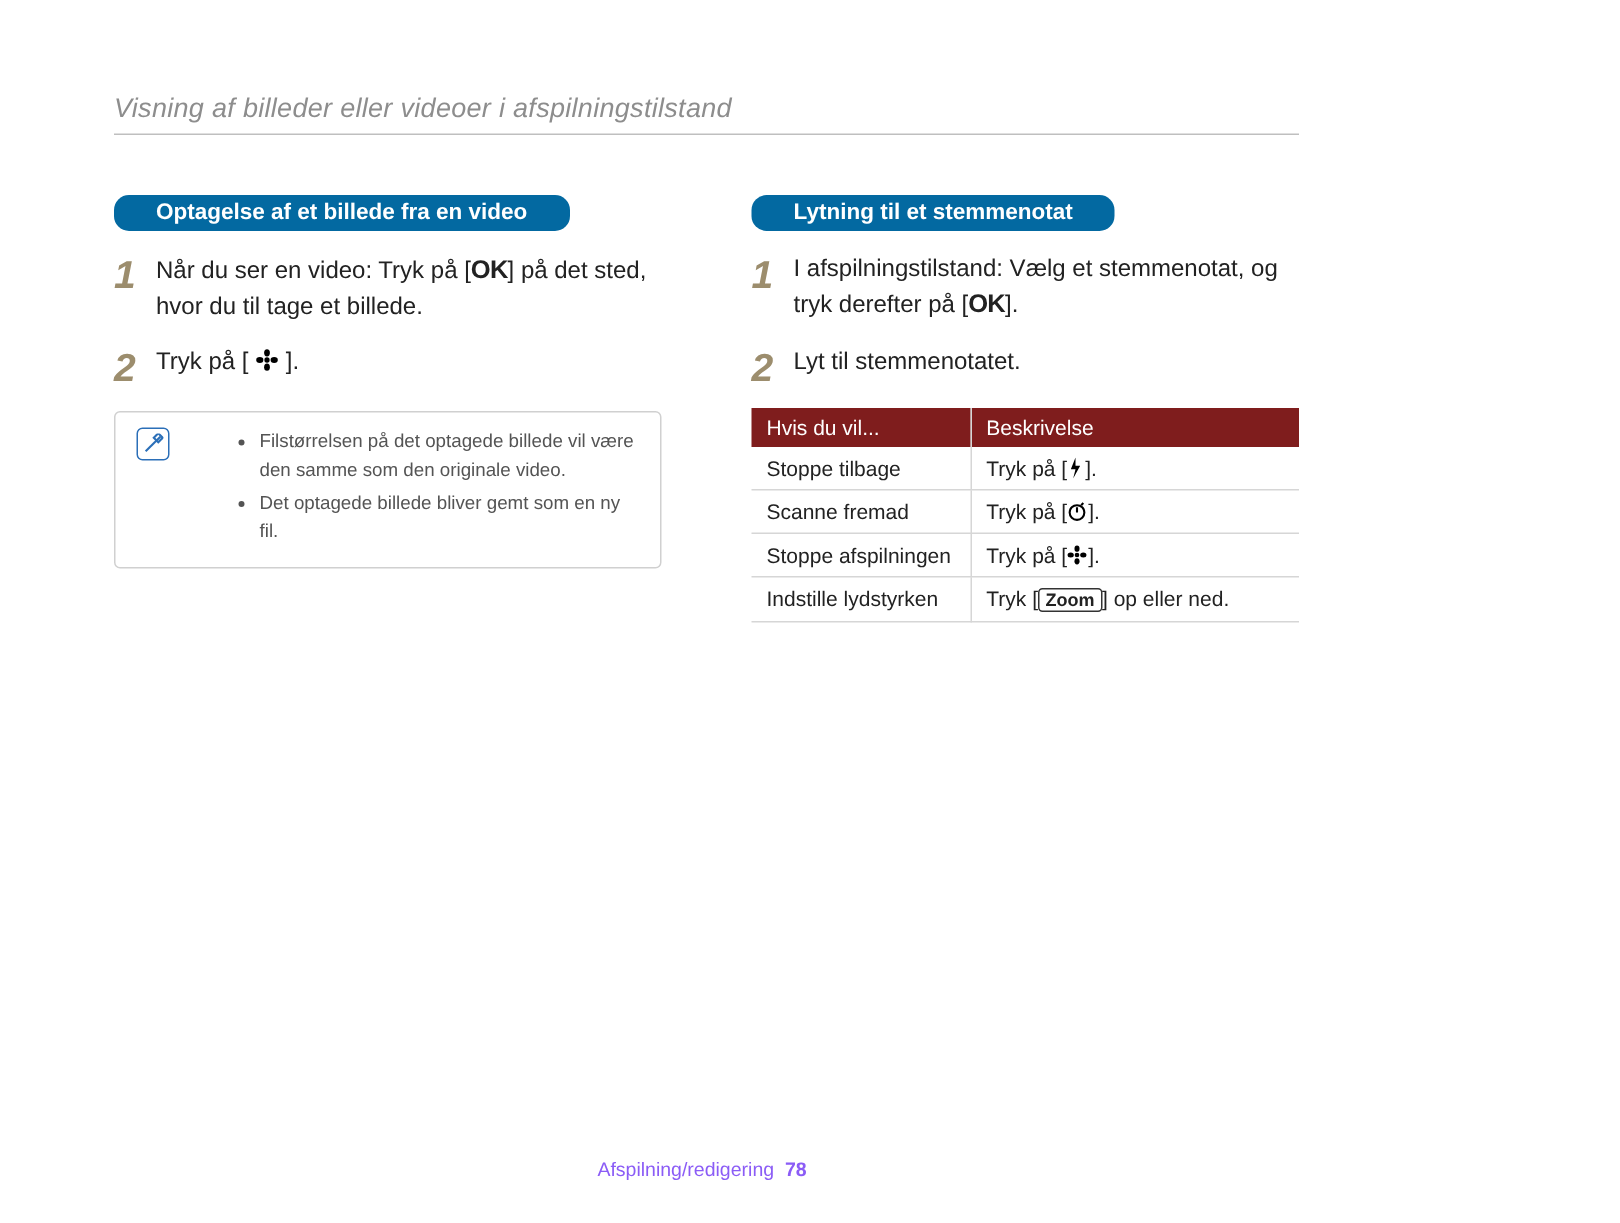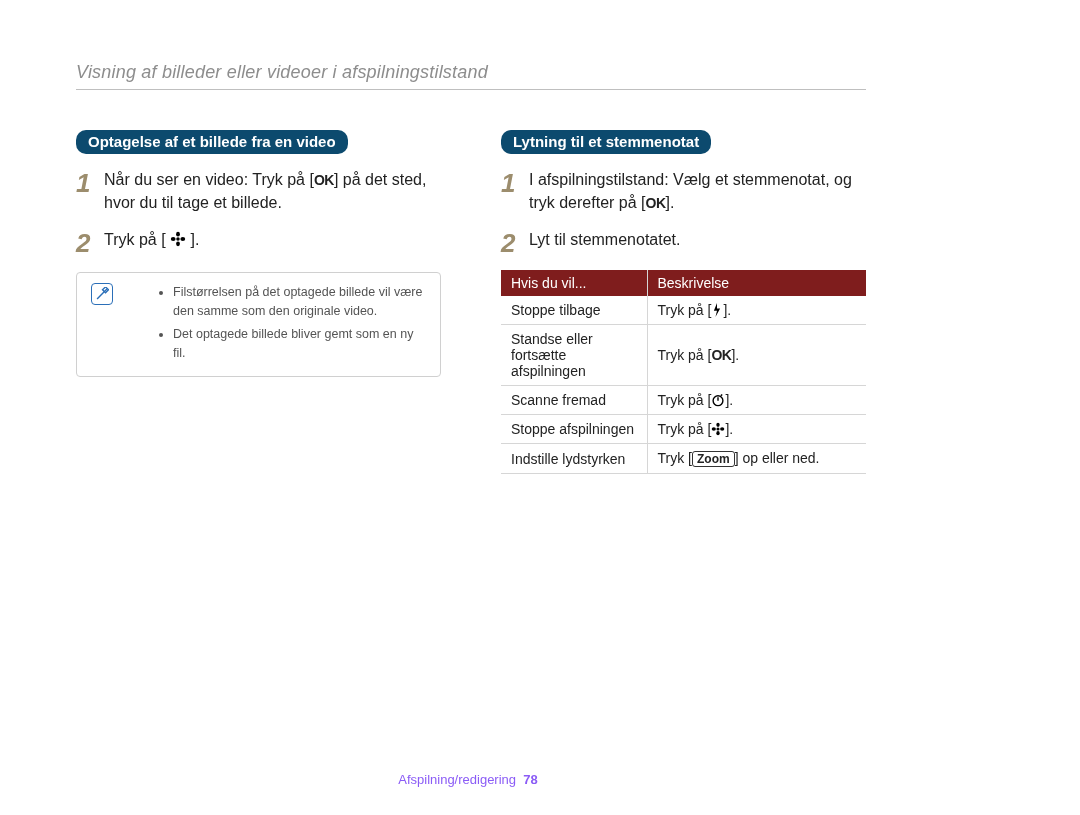--- a/index.html
+++ b/index.html
@@ -2,25 +2,25 @@
 <html><head>
   <meta charset="utf-8">
   <style>
     * { box-sizing: border-box; margin: 0; padding: 0; }
     html, body { width: 1080px; height: 815px; background: #fff; font-family: Arial, Helvetica, sans-serif; color: #222; }
     .page { position: relative; width: 936px; height: 815px; padding: 62px 70px 0 76px; }
     .breadcrumb { font-size: 18px; font-style: italic; color: #8d8d8d; letter-spacing: 0.2px; margin-bottom: 6px; font-weight: 300; }
     .hr { border: none; border-top: 1px solid #bfbfbf; margin-bottom: 40px; }
     .columns { display: flex; gap: 60px; }
     .col { flex: 1 1 50%; }
-    .pill { display: inline-block; background: #0c4a6e; color: #fff; border-radius: 10px; padding: 3px 12px 4px; font-size: 15px; font-weight: 600; margin-bottom: 14px; }
+    .pill { display: inline-block; background: #0369a1; color: #fff; border-radius: 10px; padding: 3px 28px 4px; font-size: 15px; font-weight: 600; margin-bottom: 14px; }
     .step { display: flex; align-items: flex-start; margin-bottom: 14px; }
     .stepnum { font-size: 26px; font-style: italic; font-weight: 600; color: #9c8d6d; width: 28px; line-height: 1; margin-top: 2px; }
     .stepbody { font-size: 16px; line-height: 1.45; color: #222; flex: 1; }
-    .ok-icon { display: inline-block; font-weight: 900; font-size: 14px; letter-spacing: -0.5px; vertical-align: baseline; }
+    .ok-icon { display: inline-block; font-weight: 900; font-size: 17px; letter-spacing: -0.5px; vertical-align: baseline; }
     .notebox { display: flex; border: 1px solid #d0d0d0; border-radius: 4px; padding: 10px 14px; margin-top: 16px; gap: 32px; }
     .noteicon { width: 22px; height: 22px; border: 1.5px solid #2b6fb8; color: #2b6fb8; border-radius: 4px; display: flex; align-items: center; justify-content: center; font-size: 14px; font-weight: 700; margin-right: 14px; flex-shrink: 0; }
     .notelist { font-size: 12.5px; color: #545454; list-style: disc; padding-left: 14px; line-height: 1.5; }
     .notelist li { margin-bottom: 4px; }
     .section-title { font-size: 24px; color: #2b82c9; font-weight: 400; margin-bottom: 28px; }
     table { border-collapse: collapse; width: 100%; font-size: 14px; margin-top: 6px; }
     th { background: #7f1d1d; color: #fff; font-weight: 400; text-align: left; padding: 5px 10px; }
     td { border-bottom: 1px solid #d6d6d6; padding: 6px 10px; vertical-align: middle; }
     td:first-child, th:first-child { border-right: 1px solid #d6d6d6; width: 40%; }
     .footer { position: absolute; bottom: 28px; left: 0; right: 0; text-align: center; font-size: 13px; color: #8b5cf6; }
@@ -101,24 +101,20 @@
           </tr>
         </thead>
         <tbody>
           <tr>
             <td>Stoppe tilbage</td>
             <td><span>Tryk på [</span><svg class="inline" width="12" height="14" viewBox="0 0 12 18">
                   <path d="M6 0 L2 10 L6 10 L4 18 L10 7 L6 7 Z" fill="#000"></path>
                 </svg><span>].</span></td>
           </tr>
           <tr>
-            <td>Standse eller fortsætte afspilningen</td>
-            <td><span>Tryk på [</span><span class="ok-icon">OK</span><span>].</span></td>
-          </tr>
-          <tr>
             <td>Scanne fremad</td>
             <td><span>Tryk på [</span><svg class="inline" width="14" height="14" viewBox="0 0 20 20">
                   <circle cx="10" cy="11" r="7" fill="none" stroke="#000" stroke-width="2"></circle>
                   <path d="M10 11 L10 6" stroke="#000" stroke-width="2"></path>
                   <path d="M14 4 L16 2" stroke="#000" stroke-width="2"></path>
                 </svg><span>].</span></td>
           </tr>
           <tr>
             <td>Stoppe afspilningen</td>
             <td><span>Tryk på [</span><svg class="inline" width="14" height="14" viewBox="0 0 20 20">

